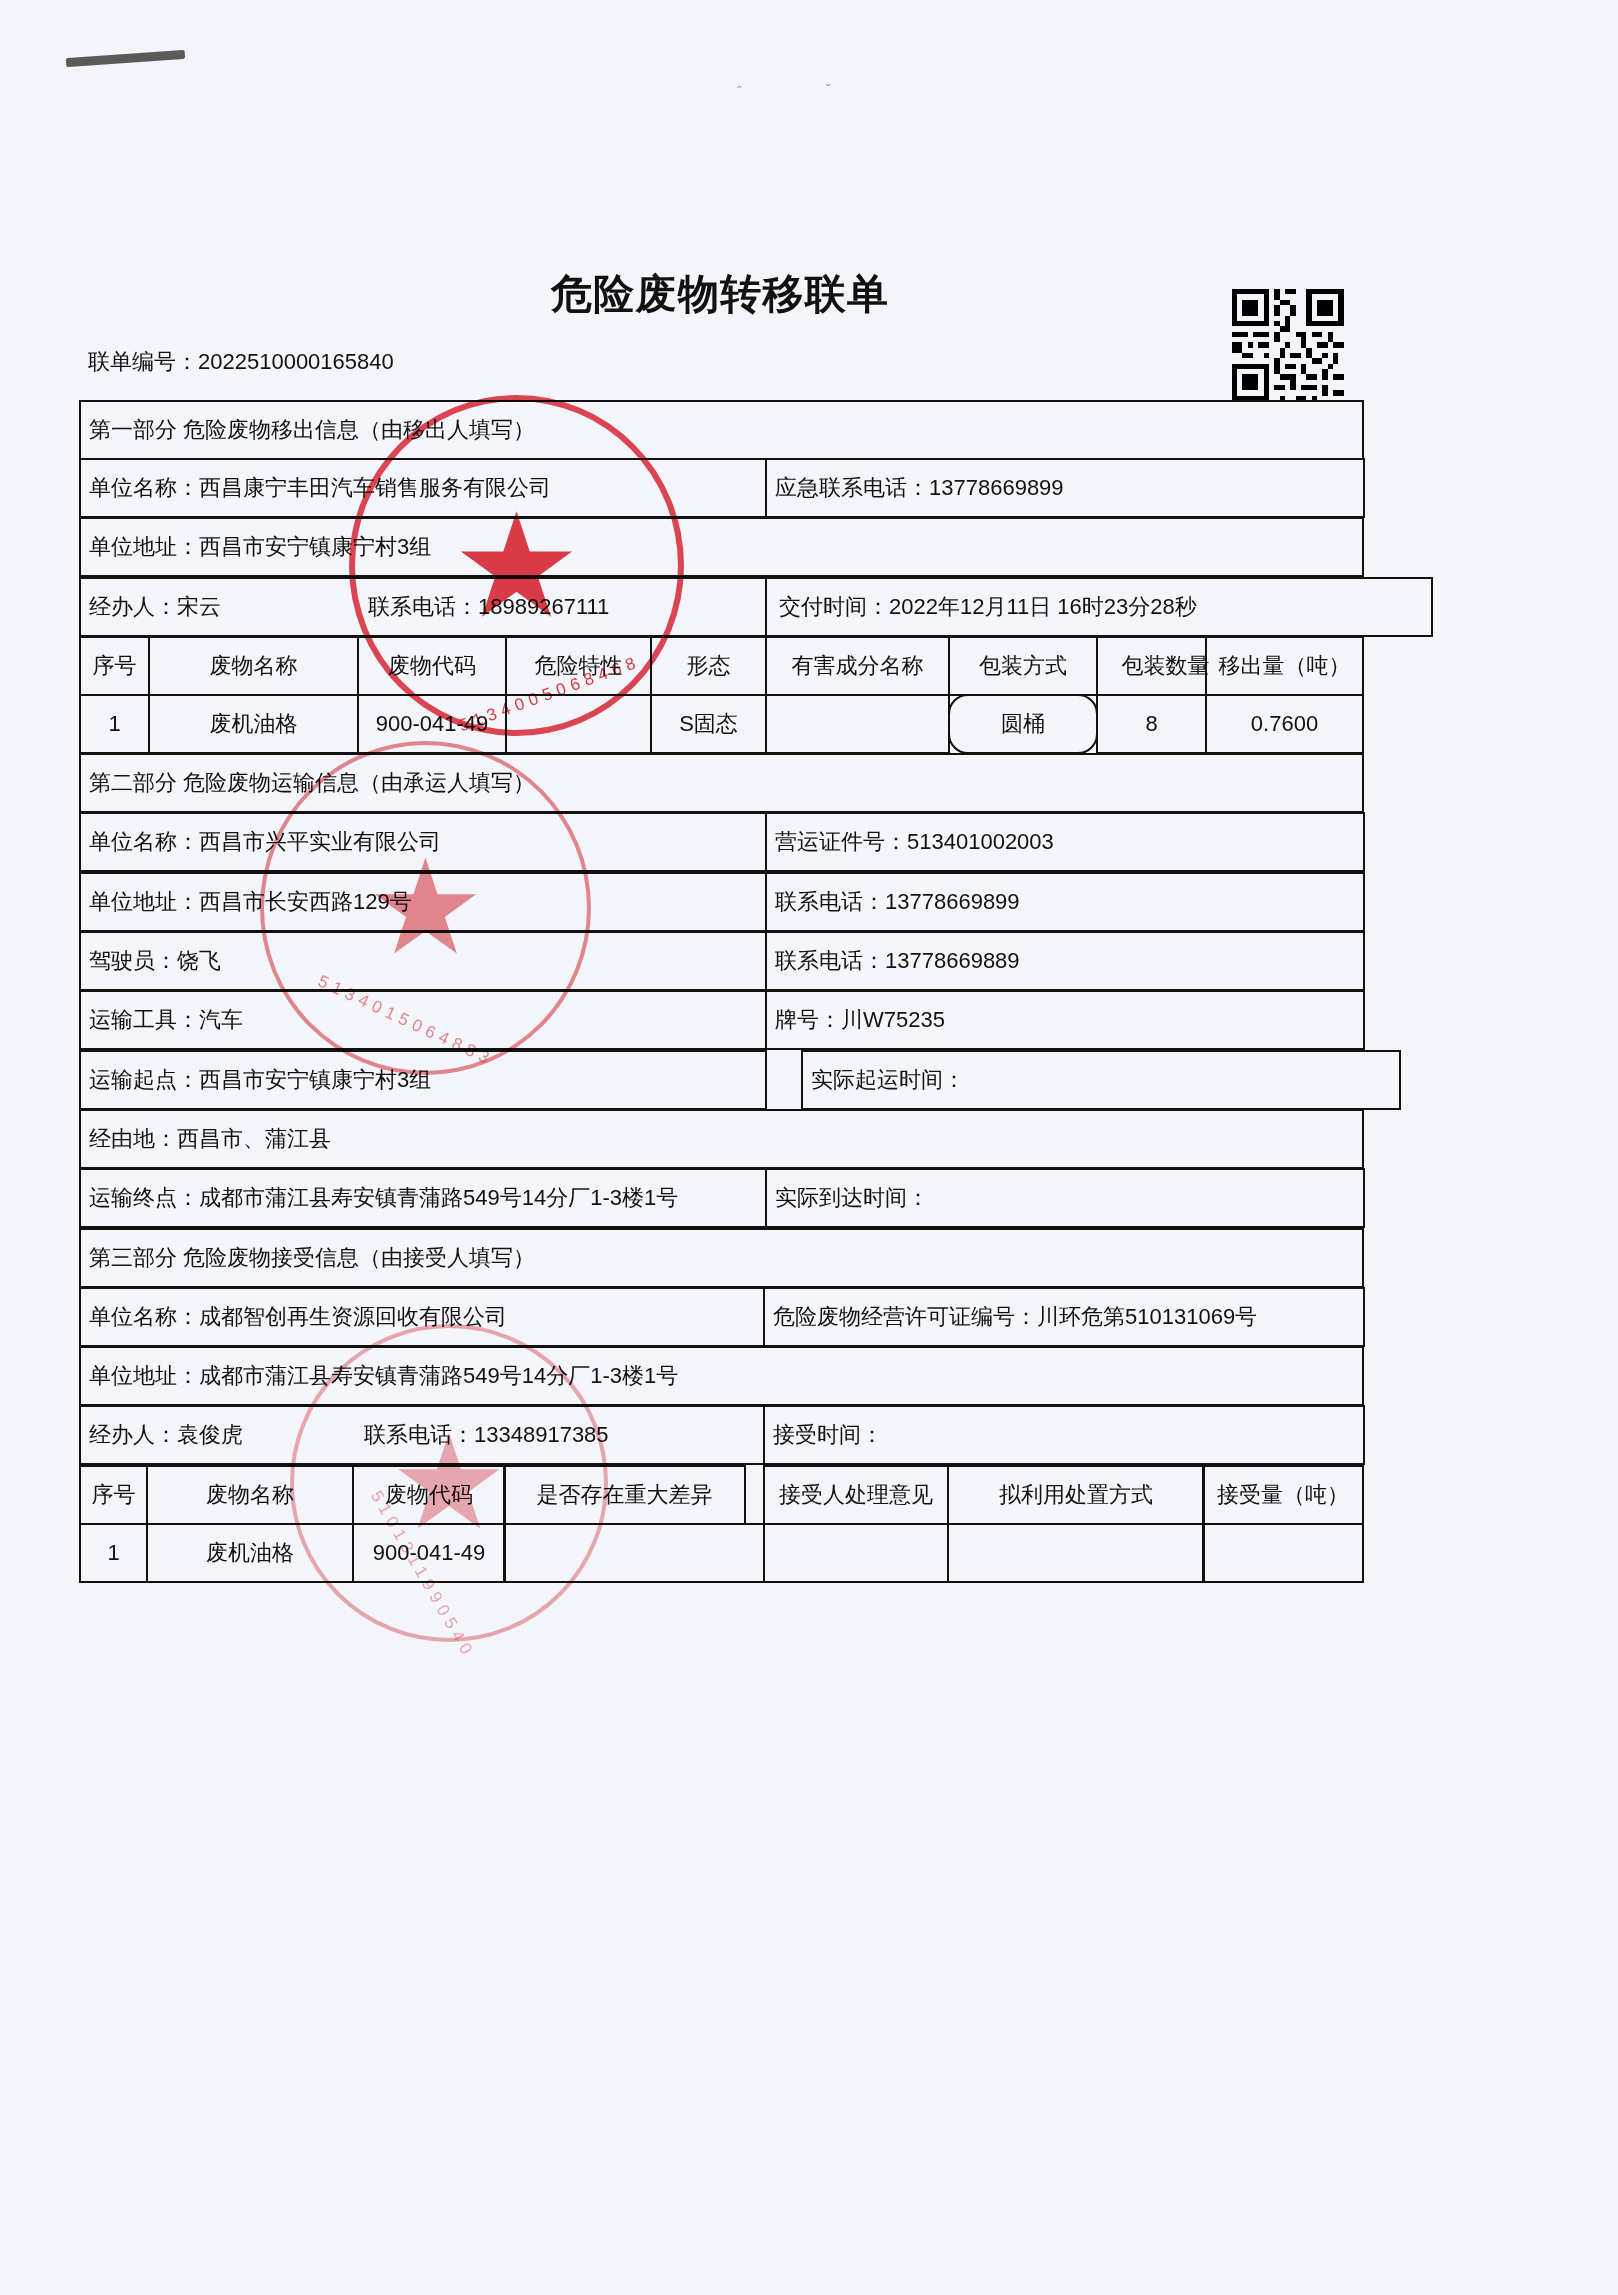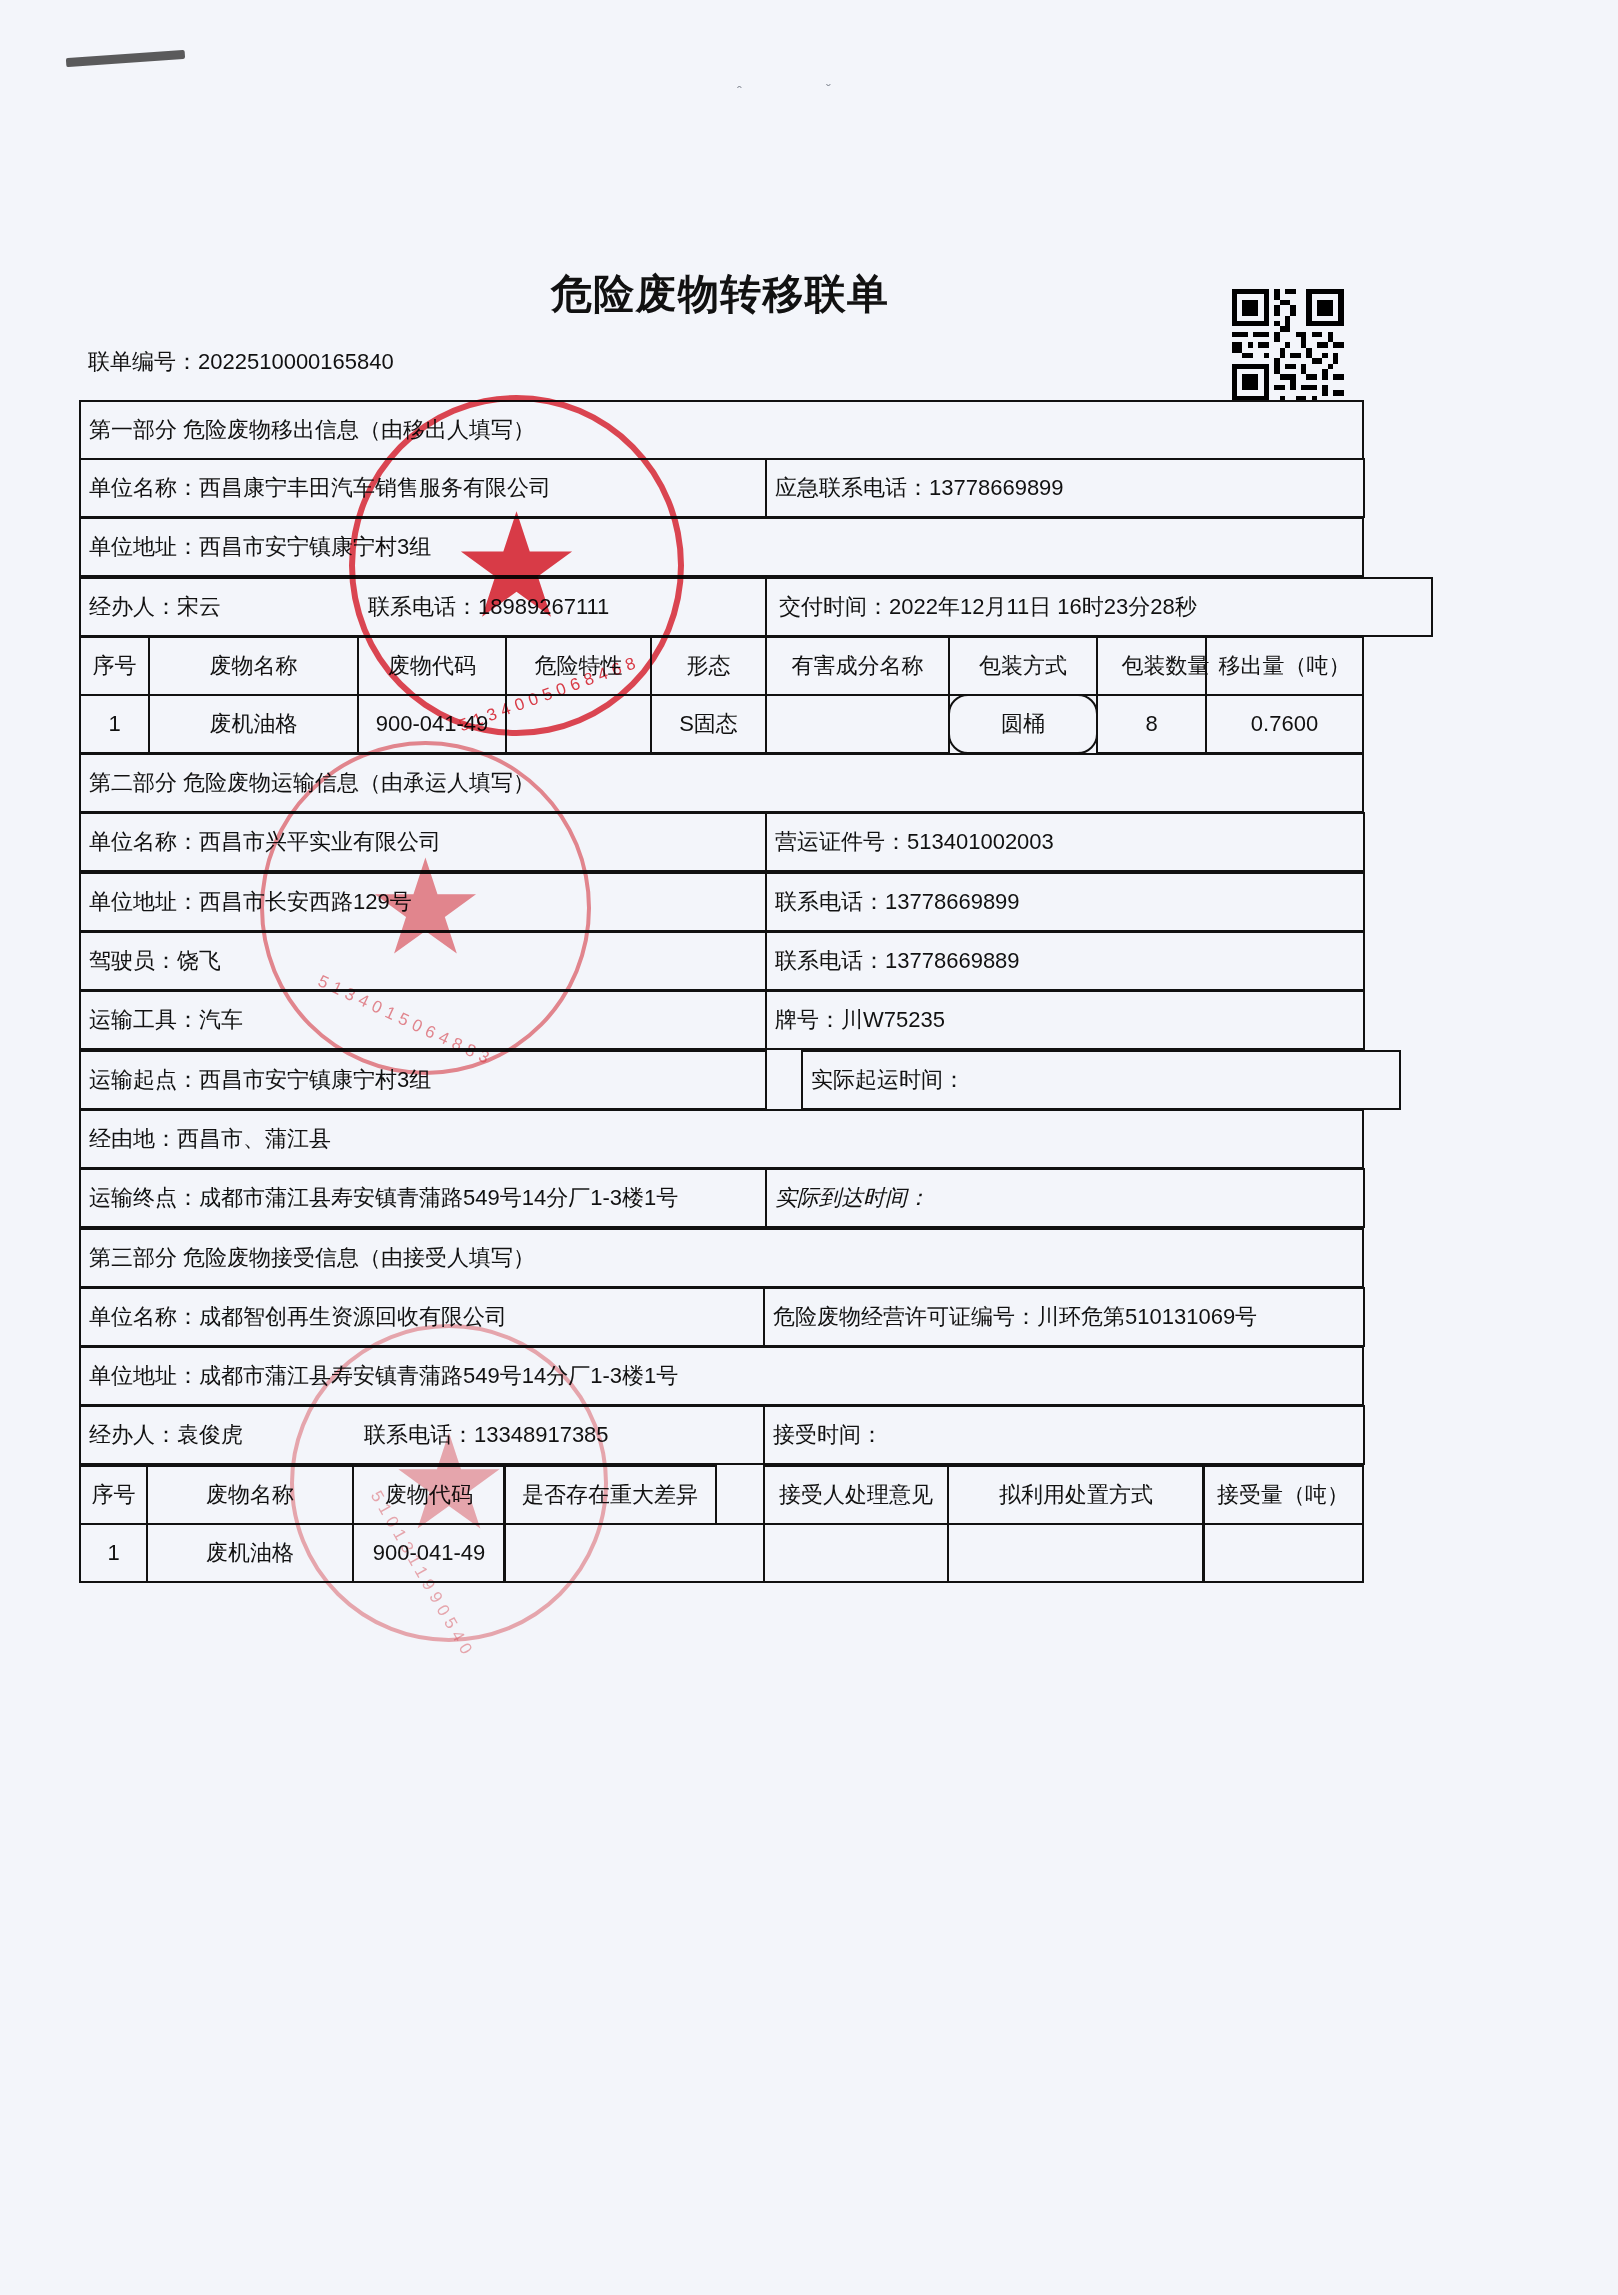--- a/index.html
+++ b/index.html
@@ -176,21 +176,21 @@
     </div>
   <div class="cell" style="left:686px;top:650px;width:600px;height:60px;margin-left:35px;">
       <span>实际起运时间：</span>
     </div>
   <div class="cell" style="left:0;top:709px;width:1285px;height:60px;">
       <span>经由地：西昌市、蒲江县</span>
     </div>
   <div class="cell" style="left:0;top:768px;width:688px;height:60px;">
       <span>运输终点：成都市蒲江县寿安镇青蒲路549号14分厂1-3楼1号</span>
     </div>
-  <div class="cell" style="left:686px;top:768px;width:600px;height:60px;font-style:italic;">
+  <div class="cell" style="left:686px;top:768px;width:600px;height:60px;">
       <span>实际到达时间：</span>
     </div>
 
   <div class="cell" style="left:0;top:828px;width:1285px;height:60px;">
       <span>第三部分 危险废物接受信息（由接受人填写）</span>
     </div>
   <div class="cell" style="left:0;top:887px;width:686px;height:60px;">
       <span>单位名称：成都智创再生资源回收有限公司</span>
     </div>
   <div class="cell" style="left:684px;top:887px;width:602px;height:60px;">
@@ -203,21 +203,21 @@
     <span>经办人：袁俊虎</span>
     <span style="position:absolute;left:283px;">联系电话：13348917385</span>
   </div>
   <div class="cell" style="left:684px;top:1005px;width:602px;height:60px;">
       <span>接受时间：</span>
     </div>
 
   <div class="cell c" style="left:0;top:1065px;width:69px;height:60px;">序号</div>
   <div class="cell c" style="left:67px;top:1065px;width:208px;height:60px;">废物名称</div>
   <div class="cell c" style="left:273px;top:1065px;width:154px;height:60px;">废物代码</div>
-  <div class="cell c" style="left:424px;top:1065px;width:214px;height:60px;">是否存在重大差异</div>
+  <div class="cell c" style="left:424px;top:1065px;width:243px;height:60px;">是否存在重大差异</div>
   <div class="cell c" style="left:684px;top:1065px;width:186px;height:60px;">接受人处理意见</div>
   <div class="cell c" style="left:868px;top:1065px;width:258px;height:60px;">拟利用处置方式</div>
   <div class="cell c" style="left:1123px;top:1065px;width:162px;height:60px;">接受量（吨）</div>
 
   <div class="cell c" style="left:0;top:1123px;width:69px;height:60px;">1</div>
   <div class="cell c" style="left:67px;top:1123px;width:208px;height:60px;">废机油格</div>
   <div class="cell c" style="left:273px;top:1123px;width:154px;height:60px;">900-041-49</div>
   <div class="cell c" style="left:424px;top:1123px;width:262px;height:60px;"></div>
   <div class="cell c" style="left:684px;top:1123px;width:186px;height:60px;"></div>
   <div class="cell c" style="left:868px;top:1123px;width:258px;height:60px;"></div>

